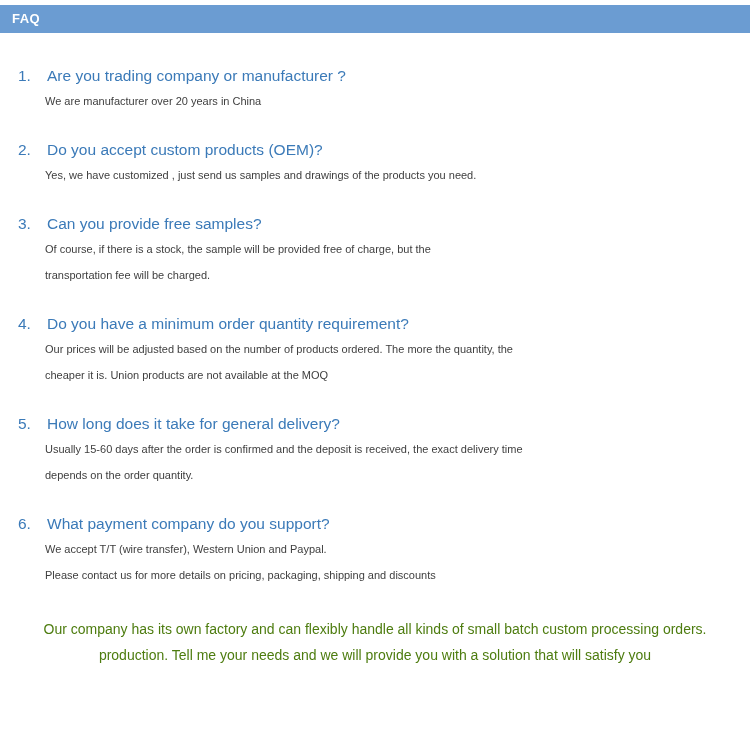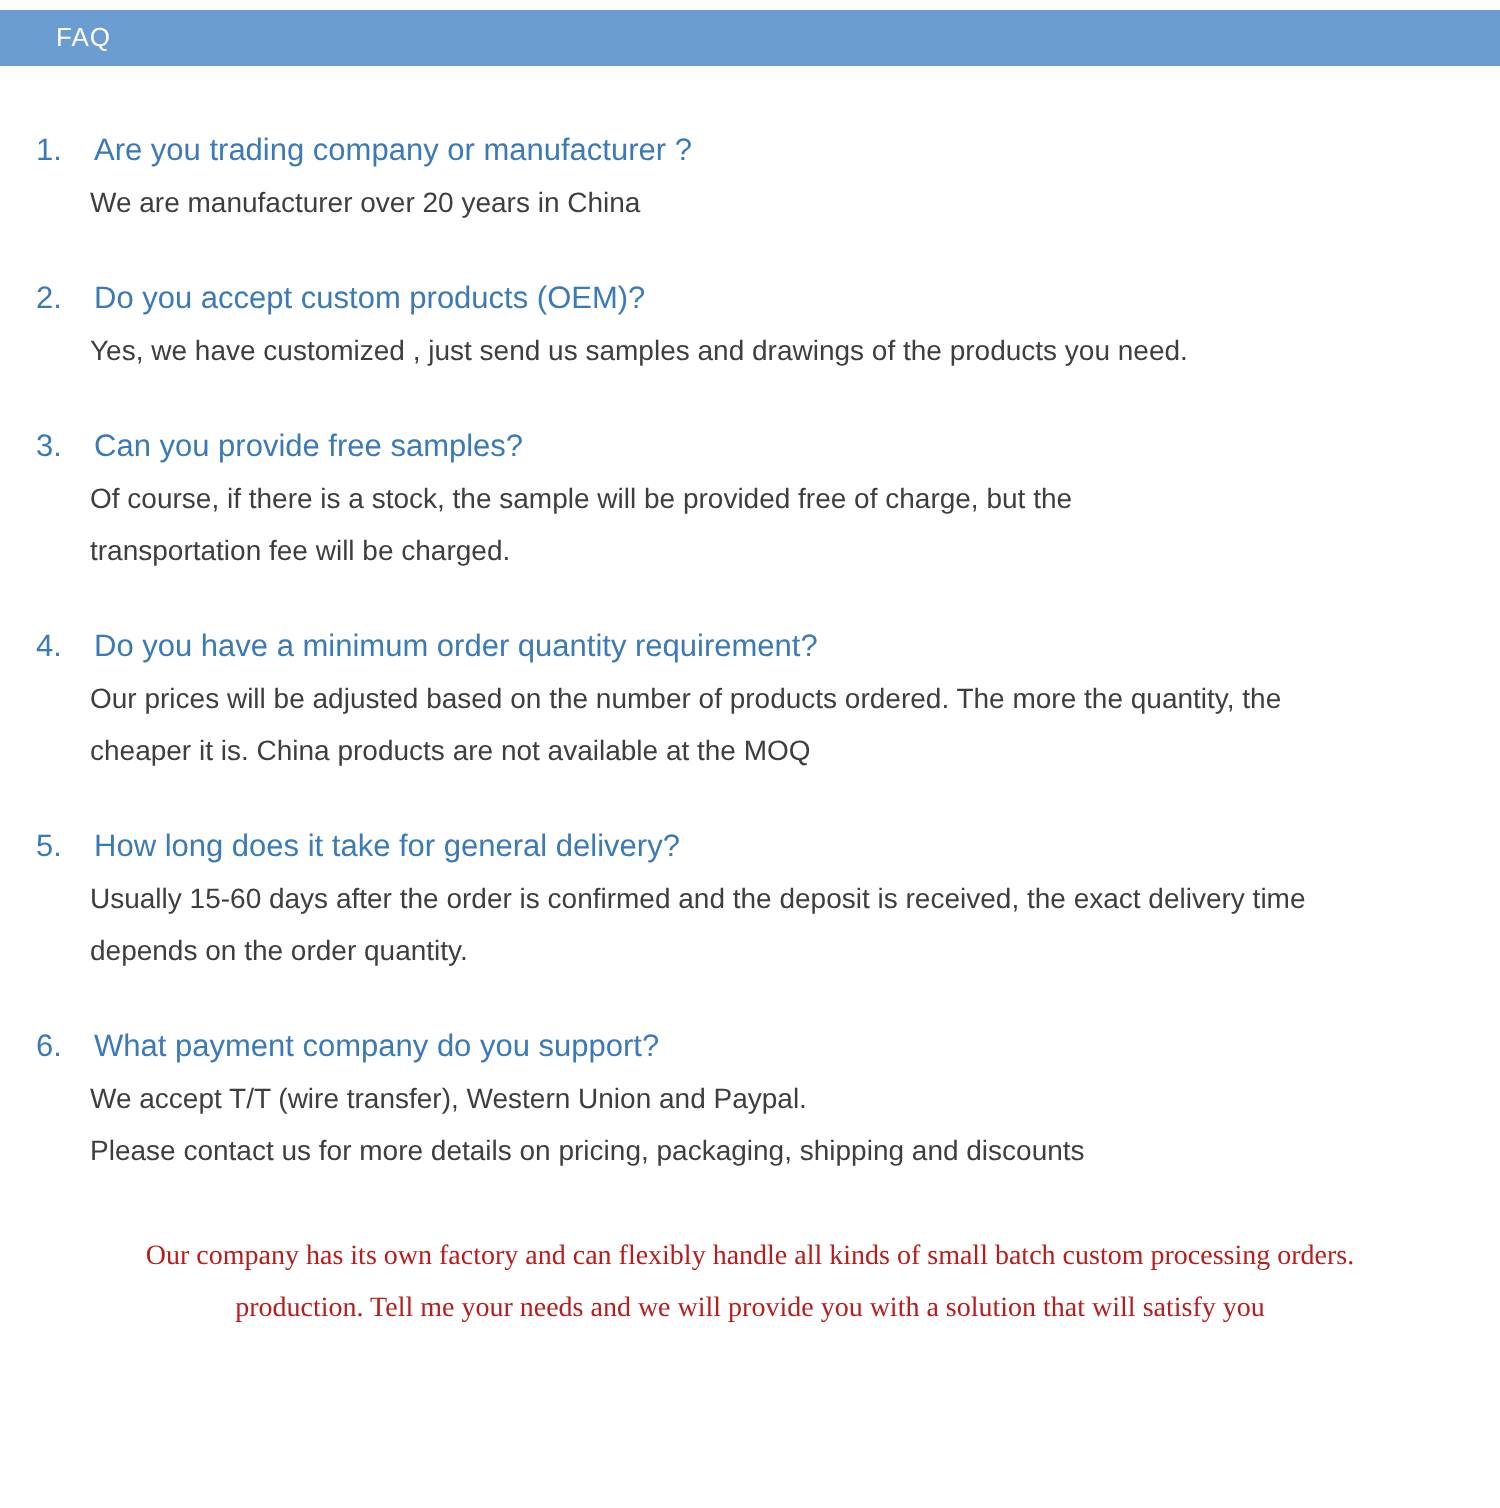--- a/index.html
+++ b/index.html
@@ -13,25 +13,25 @@
   .page { width: 750px; height: 754px; position: relative; }
 
   .header-bar {
     margin-top: 5px;
     width: 750px;
     height: 28px;
     background: #6b9cd2;
   }
   .header-title {
     display: inline-block;
-    padding-left: 28px;
+    padding-left: 12px;
     line-height: 28px;
     color: #ffffff;
     font-size: 13px;
-    font-weight: normal;
+    font-weight: bold;
     letter-spacing: 0.5px;
   }
 
   .faq-list { padding-left: 18px; padding-right: 18px; }
 
   .faq-item { margin-top: 26px; }
   .faq-item:first-child { margin-top: 33px; }
 
   .question-row {
     display: flex;
@@ -39,36 +39,35 @@
     color: #3b7ab8;
     font-size: 15.5px;
     line-height: 20px;
   }
   .q-num { width: 29px; flex-shrink: 0; }
   .q-text { flex: 1; }
 
   .answers { margin-top: 2px; padding-left: 27px; }
   .answer-line {
     color: #3e3e3e;
-    font-size: 14px;
+    font-size: 11px;
     line-height: 26px;
     white-space: nowrap;
   }
 
   .footer-note {
     margin-top: 28px;
     width: 750px;
     text-align: center;
   }
   .footer-line {
-    color: #b91c1c;
+    color: #4d7c0f;
     font-size: 14px;
     line-height: 26px;
     white-space: nowrap;
-    font-family: Liberation Serif, serif;
   }
 </style>
 </head>
 <body>
 
 <div class="page">
 
   <div class="header-bar">
     <span class="header-title">FAQ</span>
   </div>
@@ -105,21 +104,21 @@
         </div>
   </div>
 
   <div class="faq-item">
     <div class="question-row">
       <span class="q-num">4.</span>
       <span class="q-text">Do you have a minimum order quantity requirement?</span>
     </div>
     <div class="answers">
           <div class="answer-line">Our prices will be adjusted based on the number of products ordered. The more the quantity, the</div>
-          <div class="answer-line">cheaper it is. China products are not available at the MOQ</div>
+          <div class="answer-line">cheaper it is. Union products are not available at the MOQ</div>
         </div>
   </div>
 
   <div class="faq-item">
     <div class="question-row">
       <span class="q-num">5.</span>
       <span class="q-text">How long does it take for general delivery?</span>
     </div>
     <div class="answers">
           <div class="answer-line">Usually 15-60 days after the order is confirmed and the deposit is received, the exact delivery time</div>

